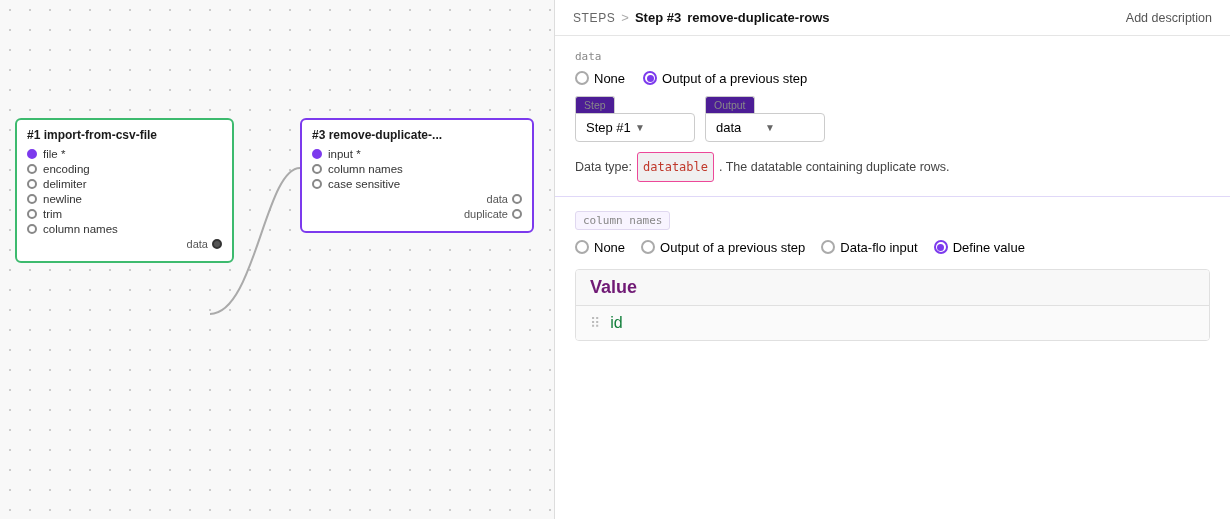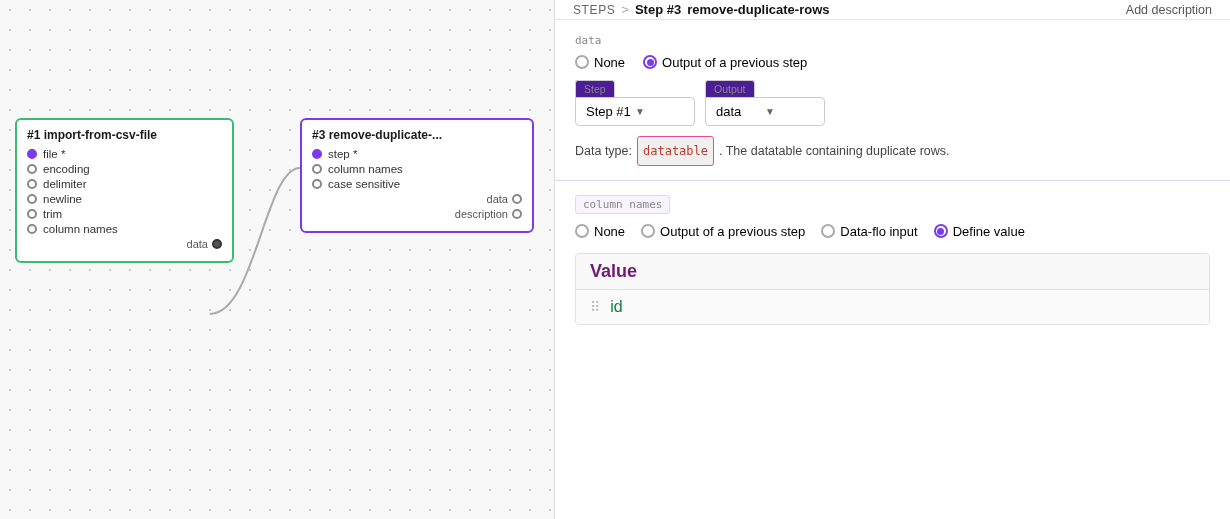--- a/index.html
+++ b/index.html
@@ -110,21 +110,21 @@
       flex: 1;
       display: flex;
       flex-direction: column;
       background: #fff;
       overflow-y: auto;
     }
 
     .breadcrumb {
       display: flex;
       align-items: center;
-      padding: 2px 18px;
+      padding: 10px 18px;
       border-bottom: 1px solid #e5e5e5;
       font-size: 13px;
       gap: 6px;
       color: #555;
     }
 
     .breadcrumb-steps {
       font-weight: 500;
       color: #666;
       letter-spacing: 0.05em;
@@ -352,39 +352,39 @@
         <span class="port-label-right">data</span>
         <span class="port-dot port-dot-filled"></span>
       </div>
     </div>
   </div>
 
   <div class="node node-purple">
     <div class="node-title">#3 remove-duplicate-...</div>
     <div class="port-row">
       <span class="port-dot port-dot-purple"></span>
-      <span>step *</span>
+      <span>input *</span>
     </div>
     <div class="port-row">
       <span class="port-dot"></span>
       <span>column names</span>
     </div>
     <div class="port-row">
       <span class="port-dot"></span>
       <span>case sensitive</span>
     </div>
     <div class="port-row">
       <div class="port-right">
         <span class="port-label-right">data</span>
         <span class="port-dot"></span>
       </div>
     </div>
     <div class="port-row">
       <div class="port-right">
-        <span class="port-label-right">description</span>
+        <span class="port-label-right">duplicate</span>
         <span class="port-dot"></span>
       </div>
     </div>
   </div>
 </div>
 
 <div class="right-panel">
 
   <div class="breadcrumb">
     <span class="breadcrumb-steps">STEPS</span>

